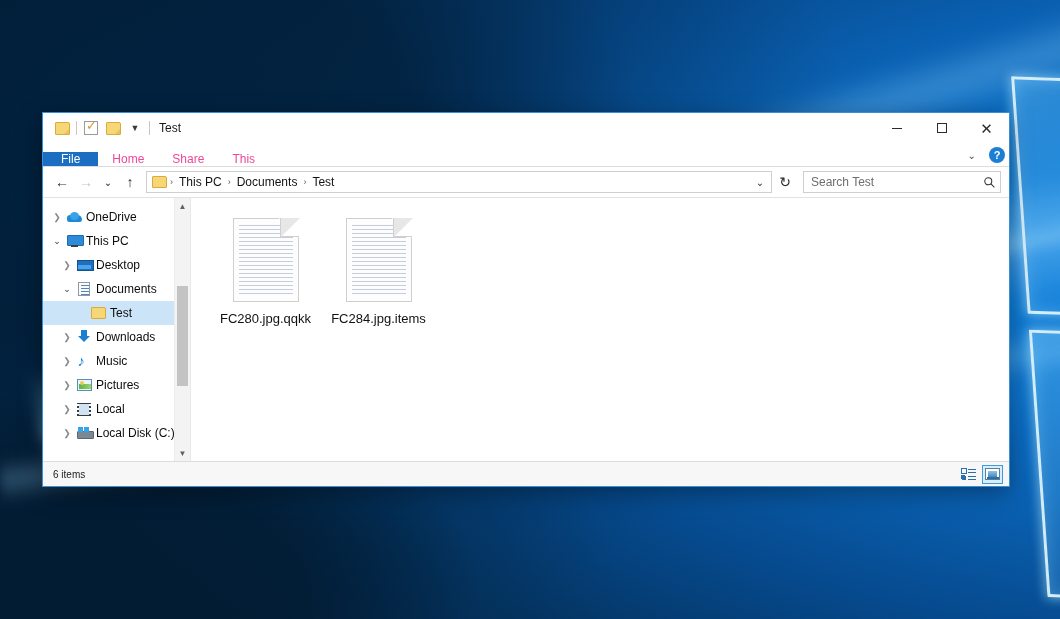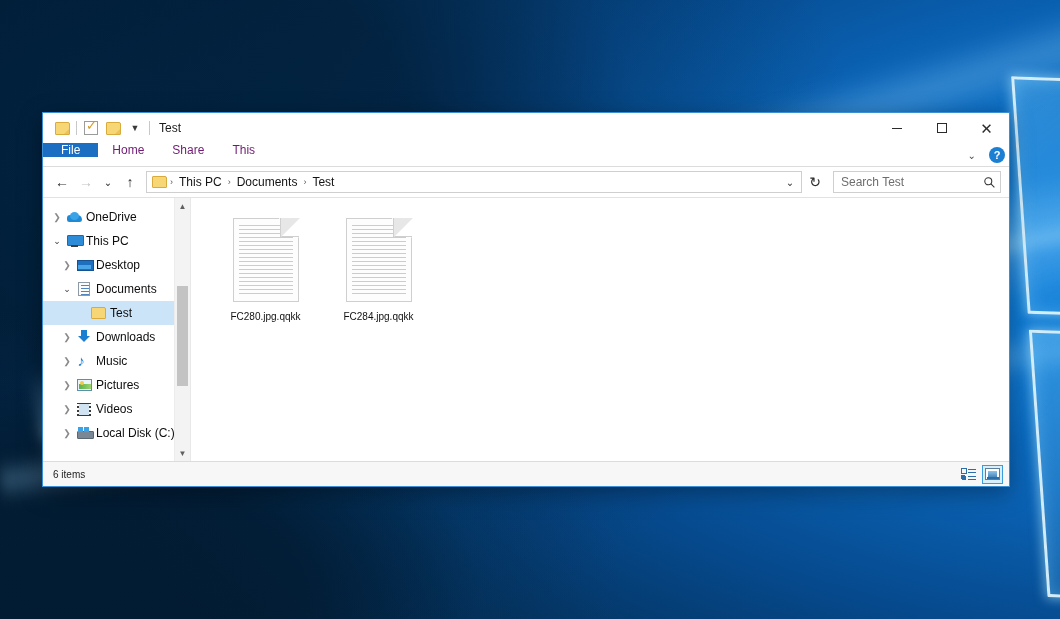--- a/index.html
+++ b/index.html
@@ -144,28 +144,28 @@
     color: #2b2b2b;
   }
   .wc-min { width: 10px; height: 1px; background: #2b2b2b; }
   .wc-max { width: 10px; height: 10px; border: 1px solid #2b2b2b; }
   .wc-close { font-size: 15px; line-height: 1; font-weight: 300; }
 
   
   .ribbon {
     height: 24px; flex: none;
     background: #ffffff;
-    display: flex; align-items: flex-start;
+    display: flex; align-items: flex-end;
     position: relative;
     border-bottom: 1px solid #dcdcdc;
   }
   .tab {
     padding: 0 14px;
     display: flex; align-items: center;
-    font-size: 12px; color: #701a75;
+    font-size: 12px; color: #ec4899;
   }
   .tab.file {
     background: #1b6ec2; color: #ffffff;
     padding: 0 18px;
   }
   .ribbon-right {
     position: absolute; right: 4px; top: 0; height: 24px;
     display: flex; align-items: center; gap: 8px;
   }
   .chev-down {
@@ -208,21 +208,21 @@
     padding: 0 4px; white-space: nowrap;
   }
   .crumb-sep { font-size: 9px; color: #555; padding: 0 2px; }
   .addr-folder { margin-right: 1px; }
   .addr-ctl {
     width: 18px; height: 20px;
     display: flex; align-items: center; justify-content: center;
     font-size: 10px; color: #333;
   }
   .searchbox {
-    width: 168px; height: 22px; flex: none;
+    width: 198px; height: 22px; flex: none;
     border: 1px solid #cfcfcf; background: #fff;
     display: flex; align-items: center;
     padding: 0 4px 0 7px;
     margin-left: 5px;
   }
   .search-txt {
     flex: 1; font-size: 12px; color: #6d6d6d;
   }
   .mag {
     width: 13px; height: 13px; position: relative; color: #333;
@@ -400,21 +400,21 @@
     border-width: 19px 19px 0 0;
     border-color: #e7e7e7 transparent transparent transparent;
   }
   .docicon .mask {
     position: absolute; right: -1px; top: -1px; width: 20px; height: 20px;
     background: #fff;
     clip-path: polygon(0 0, 100% 100%, 100% 0);
   }
   .fname {
     margin-top: 9px;
-    font-size: 10px; color: #111;
+    font-size: 13px; color: #111;
     text-align: center;
     white-space: nowrap;
   }
 
   
   .statusbar {
     height: 25px; flex: none;
     background: #f7f7f7;
     border-top: 1px solid #dcdcdc;
     display: flex; align-items: center;
@@ -612,21 +612,21 @@
                 <span class="ic ic-pic"></span>
               </span>
             <span class="tlabel">Pictures</span>
           </div>
 
           <div class="tnode d1">
             <span class="tw">❯</span>
             <span class="tico">
                 <span class="ic ic-vid"></span>
               </span>
-            <span class="tlabel">Videos</span>
+            <span class="tlabel">Local</span>
           </div>
 
           <div class="tnode d1">
             <span class="tw">❯</span>
             <span class="tico">
                 <span class="ic ic-disk"></span>
               </span>
             <span class="tlabel">Local Disk (C:)</span>
           </div>
 
@@ -652,21 +652,21 @@
 
 
 
 
         <div class="fileitem">
           <div class="docicon">
             <div class="lines"></div>
               <div class="mask"></div>
               <div class="fold"></div>
           </div>
-          <div class="fname">FC284.jpg.qqkk</div>
+          <div class="fname">FC284.jpg.items</div>
         </div>
 
 
       </div>
     </div>
 
     <div class="statusbar">
       <span>6 items</span>
       <span class="status-spacer"></span>
       <div class="viewbtns">

